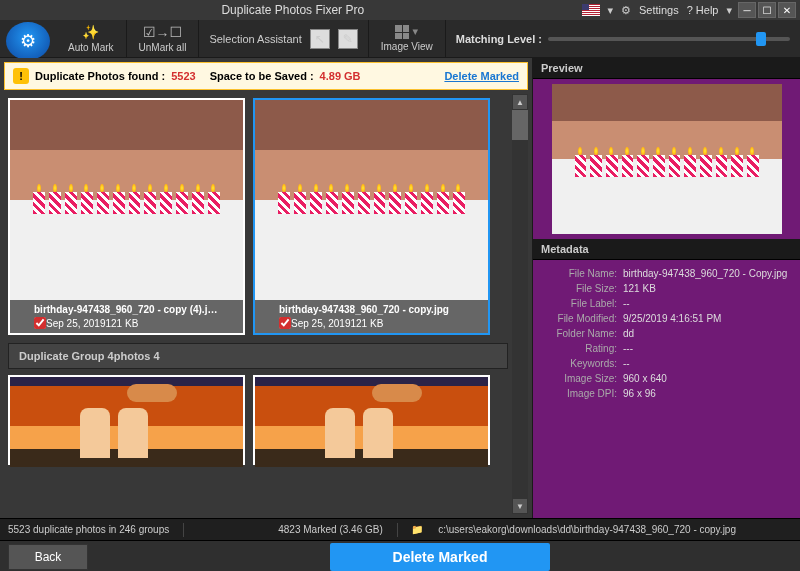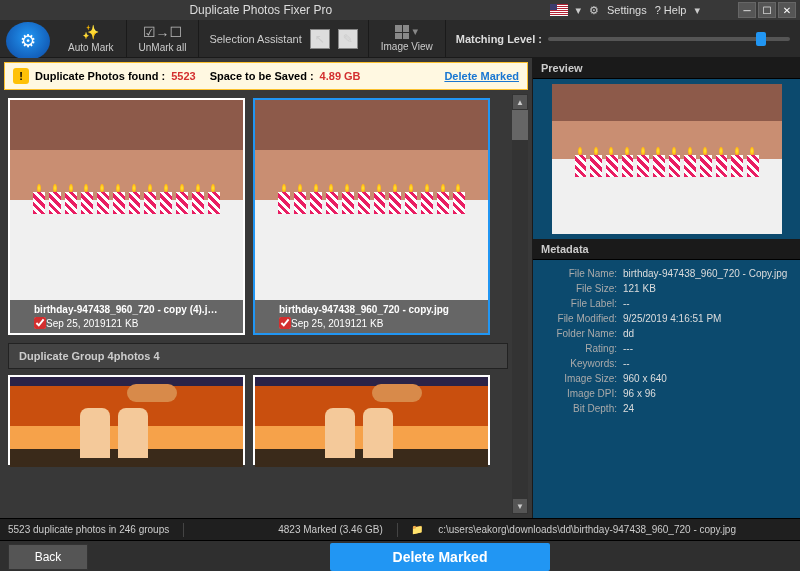--- a/index.html
+++ b/index.html
@@ -1,17 +1,17 @@
 <!DOCTYPE html>
 <html><head>
 <meta charset="utf-8">
 <style>
 * { box-sizing: border-box; margin: 0; padding: 0; font-family: "Segoe UI", Arial, sans-serif; }
 body { background: #2a2a2a; width: 800px; height: 571px; overflow: hidden; color: #ccc; font-size: 11px; }
-.titlebar { height: 20px; background: #383838; display: flex; align-items: center; padding: 0 4px; gap: 32px; }
+.titlebar { height: 20px; background: #383838; display: flex; align-items: center; padding: 0 4px; }
 .title-text { flex: 1; text-align: center; color: #ddd; font-size: 12px; }
 .title-links { display: flex; gap: 8px; align-items: center; margin-right: 6px; }
 .title-links a { color: #ddd; text-decoration: none; cursor: pointer; }
 .flag { width: 18px; height: 12px; background: linear-gradient(#b22234 0 8%, #fff 8% 16%, #b22234 16% 24%, #fff 24% 32%, #b22234 32% 40%, #fff 40% 48%, #b22234 48% 56%, #fff 56% 64%, #b22234 64% 72%, #fff 72% 80%, #b22234 80% 88%, #fff 88% 100%); position: relative; }
 .flag::before { content:""; position:absolute; left:0; top:0; width:7px; height:6px; background:#3c3b6e; }
 .win-btns { display: flex; gap: 2px; }
 .win-btn { width: 18px; height: 16px; background: #555; color: #fff; display:flex; align-items:center; justify-content:center; font-size:10px; border:1px solid #666; cursor:pointer; }
 .toolbar { height: 38px; background: #2a2a2a; border-bottom: 1px solid #1a1a1a; display:flex; align-items:stretch; }
 .logo { width: 44px; height: 38px; background: radial-gradient(circle at 50% 40%, #2196f3, #0d47a1); border-radius: 50%; margin: 2px 6px; display:flex; align-items:center; justify-content:center; color:#fff; font-size:18px; }
 .tb-group { display:flex; flex-direction:column; align-items:center; justify-content:center; padding:0 12px; border-right:1px solid #1a1a1a; cursor:pointer; }
@@ -44,21 +44,21 @@
 .thumb-footer { background:#666; padding:4px 24px; color:#fff; font-size:10px; }
 .thumb-name { font-weight:bold; white-space:nowrap; overflow:hidden; text-overflow:ellipsis; }
 .thumb-meta { display:flex; align-items:center; margin-top:2px; }
 .cbx { width:12px; height:12px; accent-color:#d32f2f; }
 .group-header { background:#444; margin:8px 0 0 0; padding:6px 10px; display:flex; font-weight:bold; border:1px solid #222; }
 .scrollbar { width:16px; background:#2a2a2a; display:flex; flex-direction:column; }
 .sb-btn { height:16px; background:#555; border:1px solid #333; display:flex; align-items:center; justify-content:center; font-size:8px; cursor:pointer; }
 .sb-track { flex:1; background:#333; position:relative; }
 .sb-thumb { position:absolute; top:0; width:100%; height:30px; background:#666; }
 
-.right-pane { flex:1; background:#0c4a6e; display:flex; flex-direction:column; border-left:1px solid #1a1a1a; }
+.right-pane { flex:1; background:#701a75; display:flex; flex-direction:column; border-left:1px solid #1a1a1a; }
 .section-title { background:#1a1a1a; padding:4px 8px; font-weight:bold; color:#ccc; border-bottom:1px solid #000; }
 .preview-box { height:160px; padding:10px; display:flex; align-items:center; justify-content:center; }
 .preview-img { width:230px; height:150px; background:#000; overflow:hidden; }
 .meta-table { flex:1; padding:6px 10px; font-size:10px; }
 .meta-row { display:flex; padding:2px 0; }
 .meta-label { width:80px; text-align:right; color:#aaa; padding-right:6px; }
 .meta-val { color:#ddd; }
 
 .statusbar { height:22px; background:#1f1f1f; display:flex; align-items:center; padding:0 8px; gap:14px; font-size:10px; color:#ccc; border-top:1px solid #000; }
 .status-sep { border-left:1px solid #444; height:14px; }
@@ -296,24 +296,20 @@
           <div class="meta-val">--</div>
         </div>
       <div class="meta-row">
           <div class="meta-label">Image Size:</div>
           <div class="meta-val">960 x 640</div>
         </div>
       <div class="meta-row">
           <div class="meta-label">Image DPI:</div>
           <div class="meta-val">96 x 96</div>
         </div>
-      <div class="meta-row">
-          <div class="meta-label">Bit Depth:</div>
-          <div class="meta-val">24</div>
-        </div>
     </div>
   </div>
 </div>
 
 <div class="statusbar">
   <span>5523 duplicate photos in 246 groups</span>
   <span class="status-sep"></span>
   <span style="margin-left:80px;">4823 Marked (3.46 GB)</span>
   <span class="status-sep"></span>
   <span class="folder-icon">📁</span>

